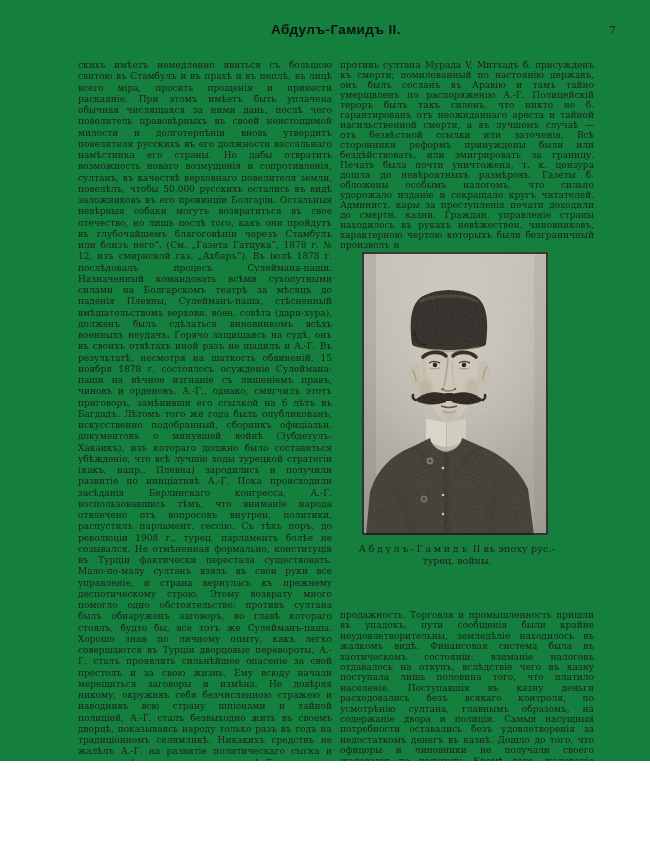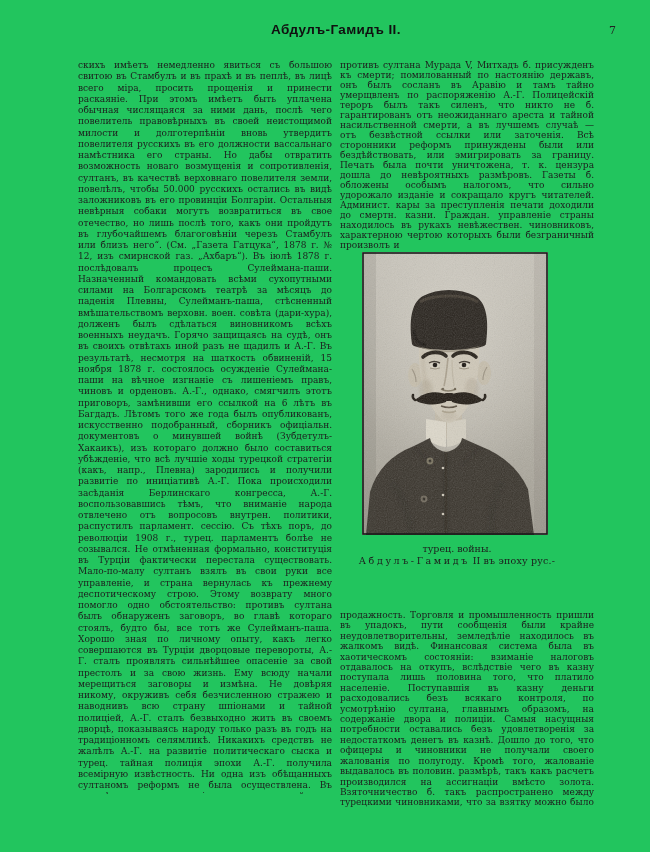--- a/index.html
+++ b/index.html
@@ -1,17 +1,17 @@
 <!DOCTYPE html>
 <html><head>
 <meta charset="utf-8">
 <style>
   html,body{margin:0;padding:0;background:#ffffff;}
   .page{
-    position:relative;width:650px;height:852px;background:#22c55e;
+    position:relative;width:650px;height:761px;background:#15803d;
     font-family:"DejaVu Serif", serif;color:#1d1d1d;overflow:hidden;
   }
   .header{position:absolute;left:78px;top:22px;width:516px;height:18px;}
   .running-title{
     display:block;text-align:center;
     font-family:"Liberation Sans", sans-serif;font-weight:bold;
     font-size:13.5px;letter-spacing:.4px;color:#101010;
   }
   .page-number{
     position:absolute;right:34px;top:24px;
@@ -140,23 +140,23 @@
 
       <rect width="186" height="283" filter="url(#grain)" opacity="0.22"></rect>
       <rect width="14" height="283" fill="#4a463e" opacity="0.12"></rect>
       <rect x="172" width="14" height="283" fill="#4a463e" opacity="0.08"></rect>
 
       <rect x="1" y="1" width="184" height="281" fill="none" stroke="#191919" stroke-width="1.6"></rect>
     </svg>
   </div>
 
   <div class="caption">
-    <div>турец. войны.</div>
     <div>
       <span class="cap-name">Абдулъ-Гамидъ</span>
       <span>II</span>
       <span class="cap-rest">въ эпоху рус.-</span>
     </div>
+    <div>турец. войны.</div>
   </div>
 
   <div class="textcol col-right-bottom">продажность. Торговля и промышленность пришли въ упадокъ, пути сообщенія были крайне неудовлетворительны, земледѣліе находилось въ жалкомъ видѣ. Финансовая система была въ хаотическомъ состояніи: взиманіе налоговъ отдавалось на откупъ, вслѣдствіе чего въ казну поступала лишь половина того, что платило населеніе. Поступавшія въ казну деньги расходовались безъ всякаго контроля, по усмотрѣнію султана, главнымъ образомъ, на содержаніе двора и полиціи. Самыя насущныя потребности оставались безъ удовлетворенія за недостаткомъ денегъ въ казнѣ. Дошло до того, что офицеры и чиновники не получали своего жалованія по полугоду. Кромѣ того, жалованіе выдавалось въ половин. размѣрѣ, такъ какъ расчетъ производился на ассигнаціи вмѣсто золота. Взяточничество б. такъ распространено между турецкими чиновниками, что за взятку можно было</div>
 
 </div>
 
 </body></html>

